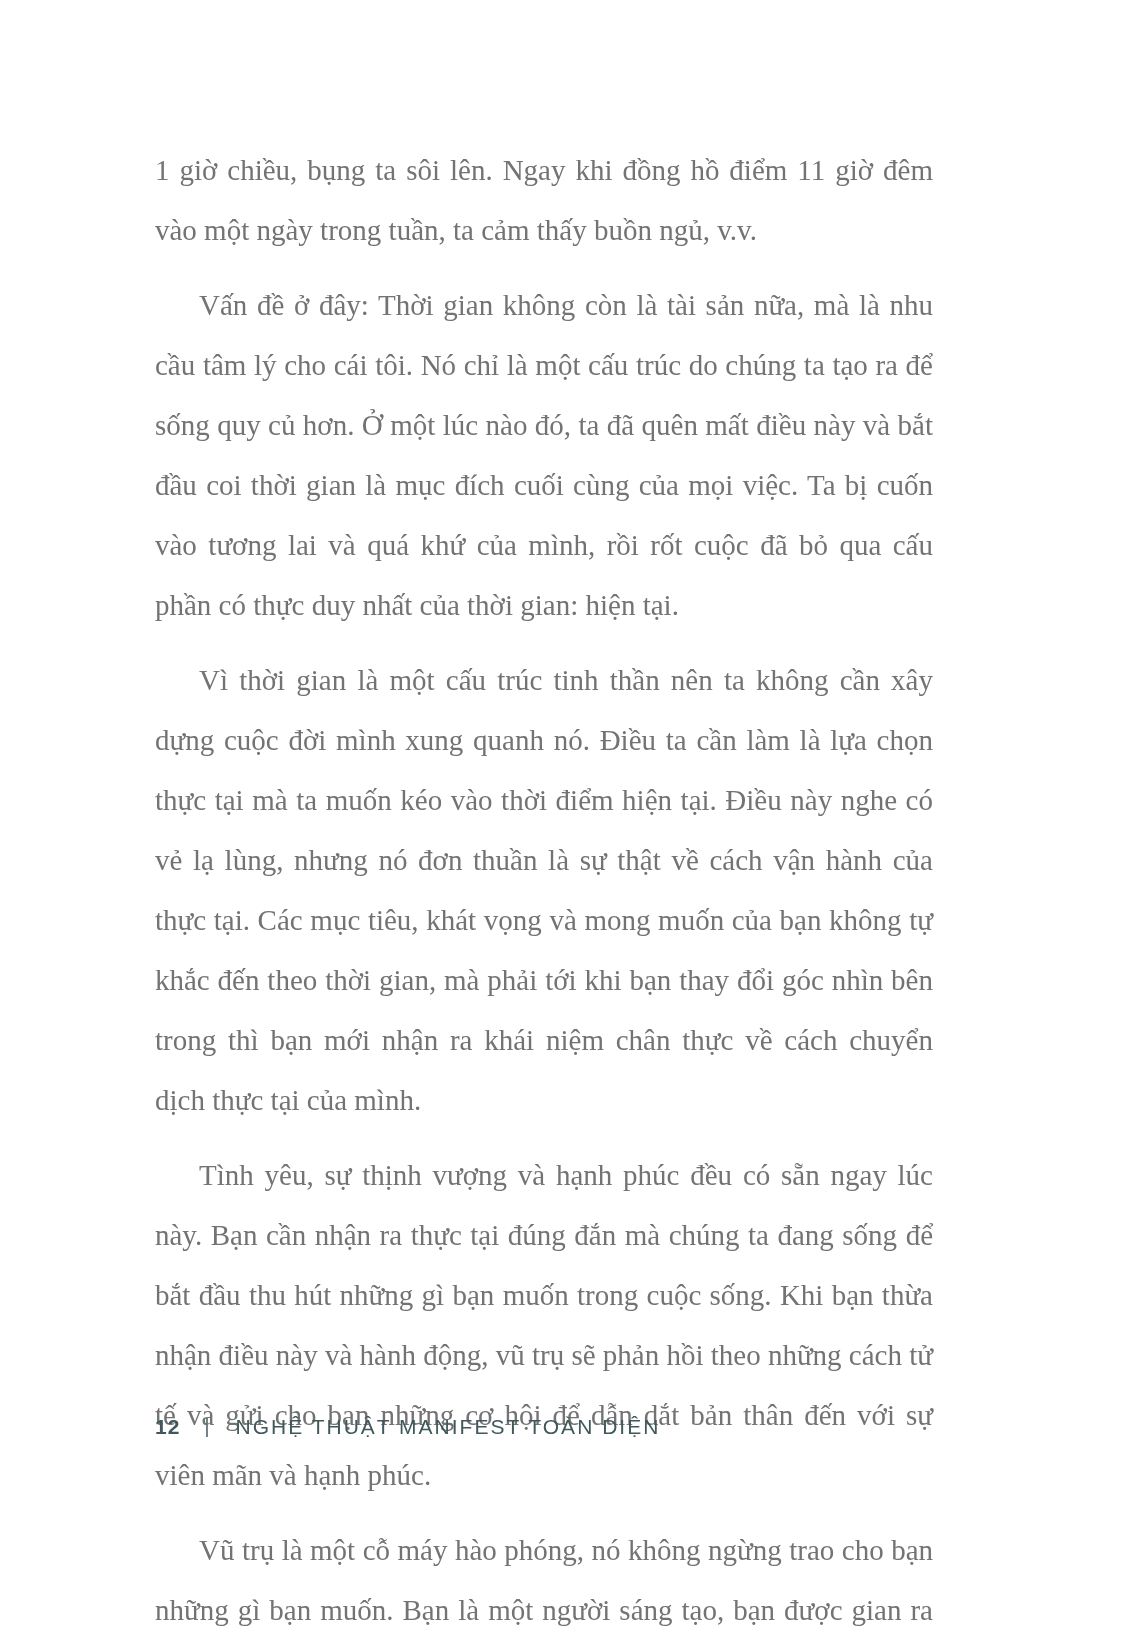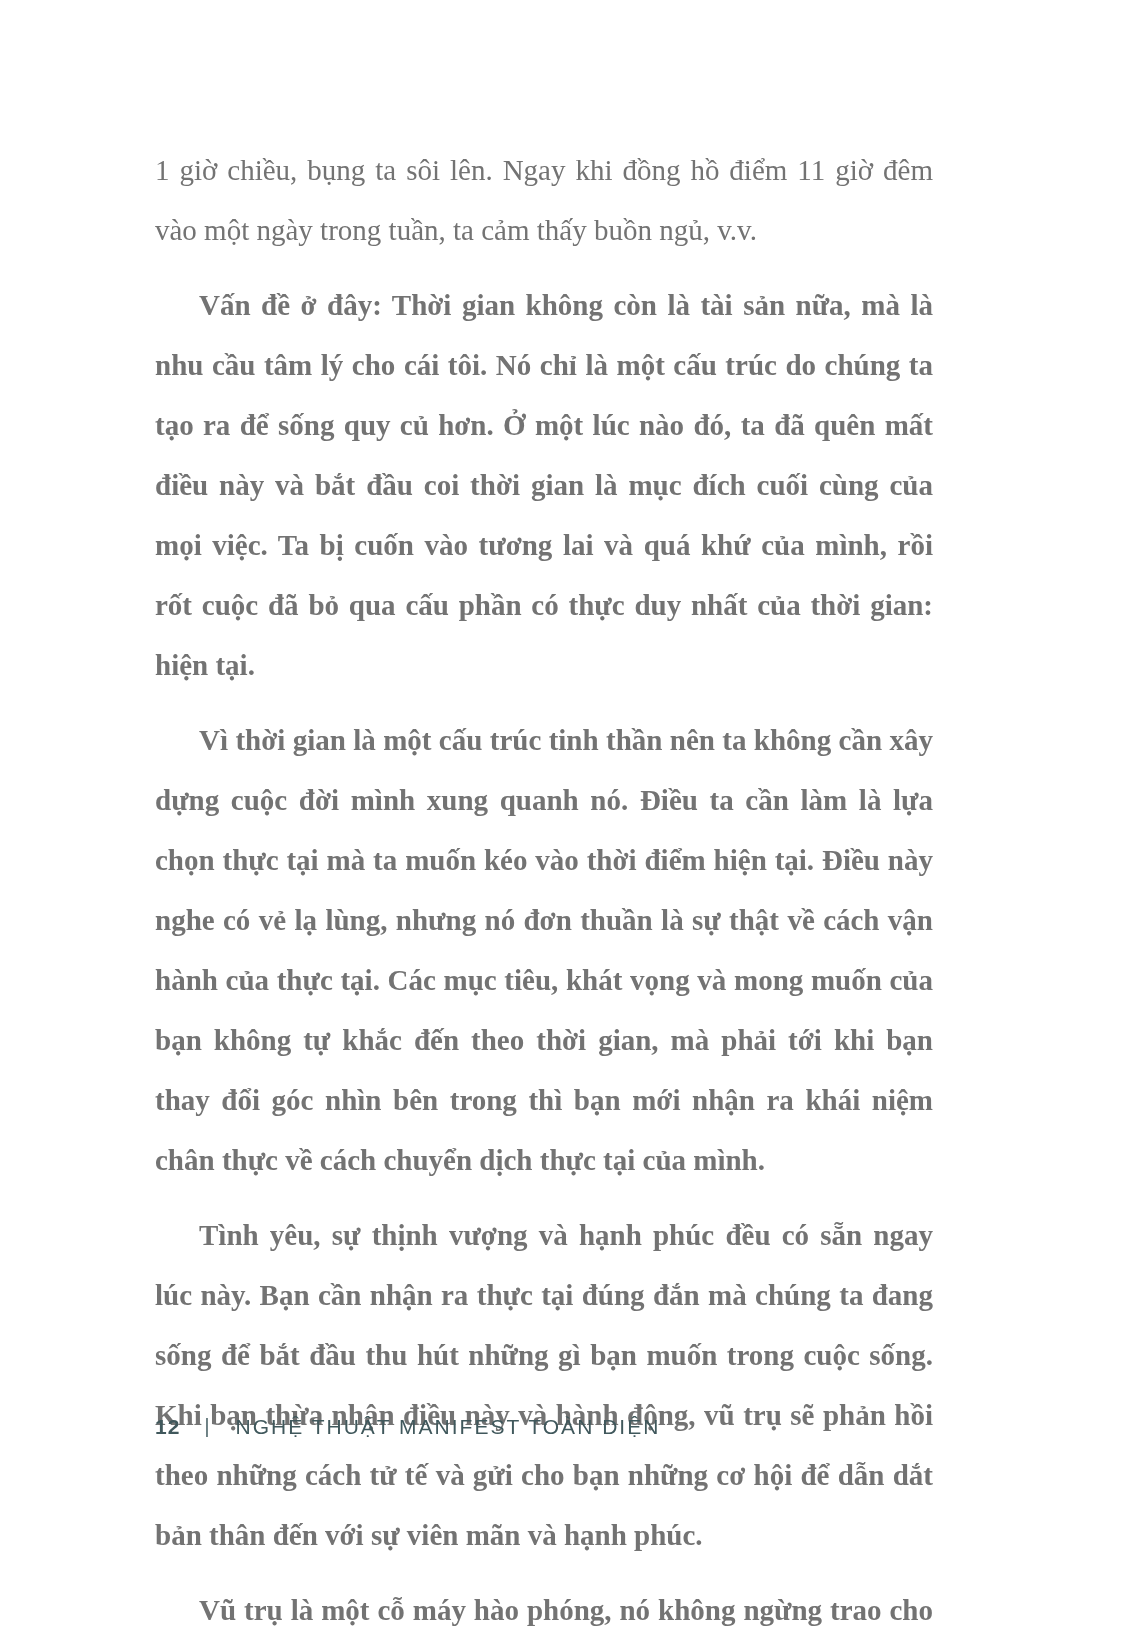--- a/index.html
+++ b/index.html
@@ -23,21 +23,20 @@
     color: #737373;
     font-size: 29px;
     line-height: 60px;
     text-align: justify;
   }
   .text-column p {
     margin: 0 0 15px 0;
   }
   .text-column p.indent {
     text-indent: 44px;
-    font-weight: bold;
   }
   .footer {
     position: absolute;
     left: 155px;
     top: 1415px;
     width: 778px;
     font-family: "Liberation Sans", sans-serif;
     font-size: 21px;
     color: #40585c;
     letter-spacing: 2px;

